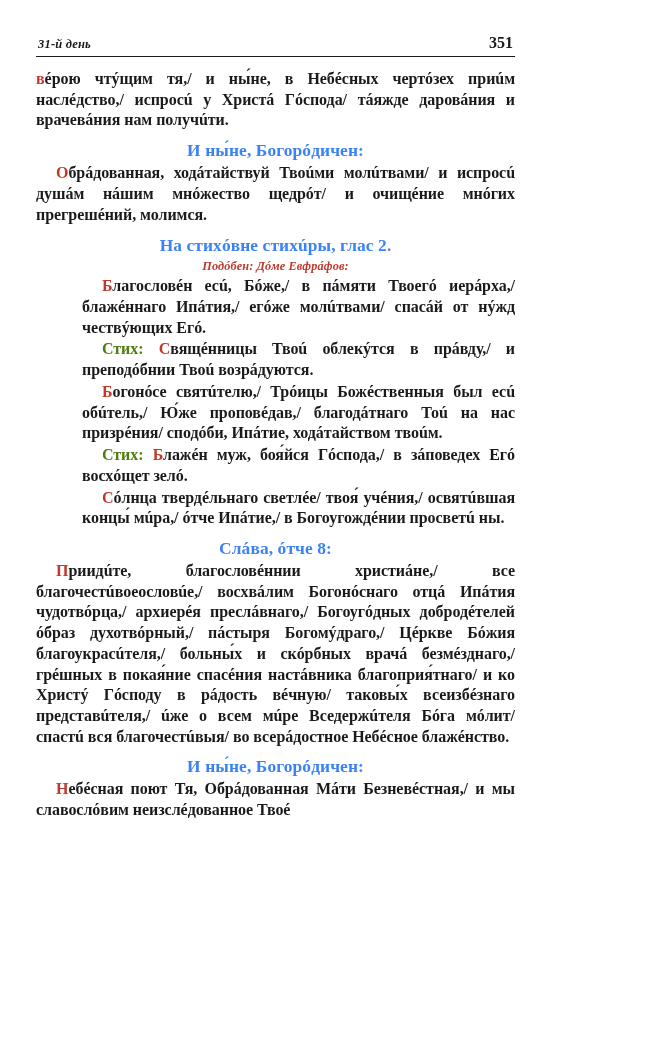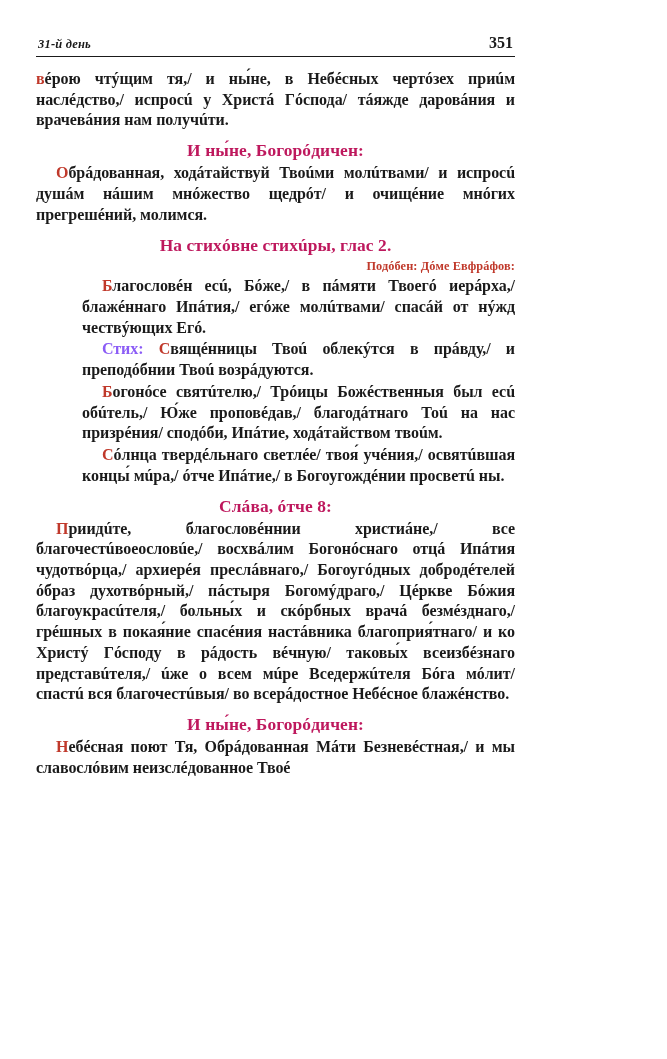--- a/index.html
+++ b/index.html
@@ -60,37 +60,38 @@
     text-indent: 20px;
   }
   p.cont {
     text-indent: 0;
   }
   h2.center {
     margin: 9px 0 2px 0;
     text-align: center;
     font-size: 17.4px;
     font-weight: bold;
-    color: #be185d;
+    color: #3b82f6;
     letter-spacing: 0.1px;
   }
   h2.center.tight {
     margin-top: 10px;
     margin-bottom: 3px;
   }
   .podoben {
-    text-align: right;
+    text-align: center;
     font-size: 12.3px;
     font-weight: bold;
     color: #c0392b;
     margin: 0 0 2px 0;
     letter-spacing: 0.1px;
+    font-style: italic;
   }
   .stih-lbl {
-    color: #8b5cf6;
+    color: #4d7c0f;
   }
   .dropcap {
     color: #c0392b;
   }
   .blk {
     margin-top: 1px;
     margin-left: 46px;
   }
 </style>
 </head>
@@ -114,20 +115,21 @@
 
     <h2 class="center tight">На стихóвне стихúры, глас 2.</h2>
     <div class="podoben">Подóбен: Дóме Евфрáфов:</div>
 
     <p class="ind blk"><span class="dropcap">Б</span><span>лагословéн есú, Бóже,/ в пáмяти Твоегó иерáрха,/ блажéннаго Ипáтия,/ егóже молúтвами/ спасáй от нýжд чествýющих Егó.</span></p>
 
     <p class="ind blk"><span class="stih-lbl">Стих: </span><span class="dropcap">С</span><span>вящéнницы Твоú облекýтся в прáвду,/ и преподóбнии Твоú возрáдуются.</span></p>
 
     <p class="ind blk"><span class="dropcap">Б</span><span>огонóсе святúтелю,/ Трóицы Божéственныя был есú обúтель,/ Ю́же проповéдав,/ благодáтнаго Тоú на нас призрéния/ сподóби, Ипáтие, ходáтайством твоúм.</span></p>
 
+    <p class="ind blk"><span class="stih-lbl">Стих: </span><span class="dropcap">Б</span><span>лажéн муж, боя́йся Гóспода,/ в зáповедех Егó восхóщет зелó.</span></p>
 
     <p class="ind blk"><span class="dropcap">С</span><span>óлнца твердéльнаго светлée/ твоя́ учéния,/ освятúвшая концы́ мúра,/ óтче Ипáтие,/ в Богоугождéнии просветú ны.</span></p>
 
     <h2 class="center">Слáва, óтче 8:</h2>
 
     <p class="ind"><span class="dropcap">П</span><span>риидúте, благословéннии христиáне,/ все благочестúвоеословúе,/ восхвáлим Богонóснаго отцá Ипáтия чудотвóрца,/ архиерéя преслáвнаго,/ Богоугóдных добродéтелей óбраз духотвóрный,/ пáстыря Богомýдраго,/ Цéркве Бóжия благоукрасúтеля,/ больны́х и скóрбных врачá безмéзднаго,/ грéшных в покая́ние спасéния настáвника благоприя́тнаго/ и ко Христý Гóсподу в рáдость вéчную/ таковы́х всеизбéзнаго представúтеля,/ úже о всем мúре Вседержúтеля Бóга мóлит/ спастú вся благочестúвыя/ во всерáдостное Небéсное блажéнство.</span></p>
 
     <h2 class="center">И ны́не, Богорóдичен:</h2>
 
     <p class="ind"><span class="dropcap">Н</span><span>ебéсная поют Тя, Обрáдованная Мáти Безневéстная,/ и мы славослóвим неизслéдованное Твоé</span></p>

